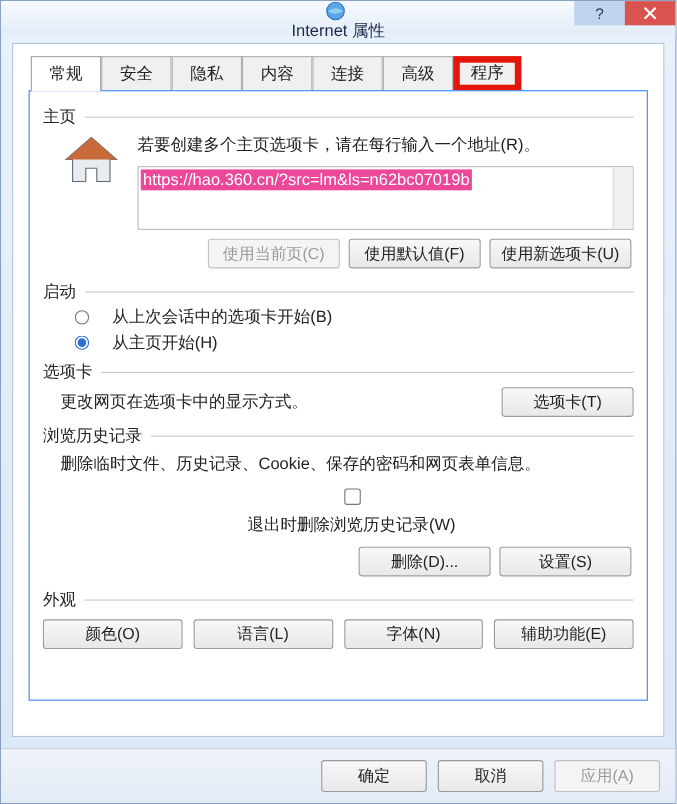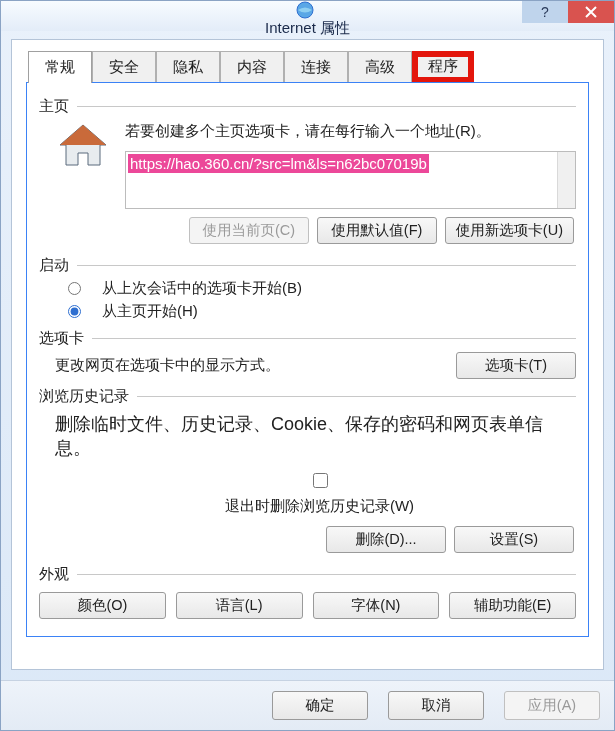--- a/index.html
+++ b/index.html
@@ -164,21 +164,21 @@
   .tabs-section-desc {
     margin: 4px 0 6px 16px;
     font-size: 15px;
     display: flex;
     justify-content: space-between;
     align-items: center;
     gap: 25px;
   }
   .history-desc {
     margin: 6px 0 10px 16px;
-    font-size: 18px;
+    font-size: 15px;
   }
   .check-line {
     margin: 4px 0 10px 24px;
     font-size: 15px;
     display: flex; align-items: center; gap: 6px; flex-direction: column;
   }
   .check-line input[type=checkbox]{ width:15px; height:15px; }
   .appearance-row {
     display: flex;
     gap: 10px;
@@ -186,21 +186,21 @@
     justify-content: space-between;
   }
   .appearance-row button.win { min-width: 120px; flex:1; }
   .dialog-footer {
     position: absolute;
     left: 0; right: 0; bottom: 0;
     height: 50px;
     display: flex;
     justify-content: flex-end;
     align-items: center;
-    gap: 20px;
+    gap: 10px;
     padding-right: 14px;
     background: linear-gradient(to bottom,#eef3fa,#e3ebf5);
     border-top: 1px solid #c6d2e2;
   }
   .dialog-footer button.win { min-width: 96px; padding:4px 14px; }
 </style>
 </head>
 <body>
 
 <div class="window">

